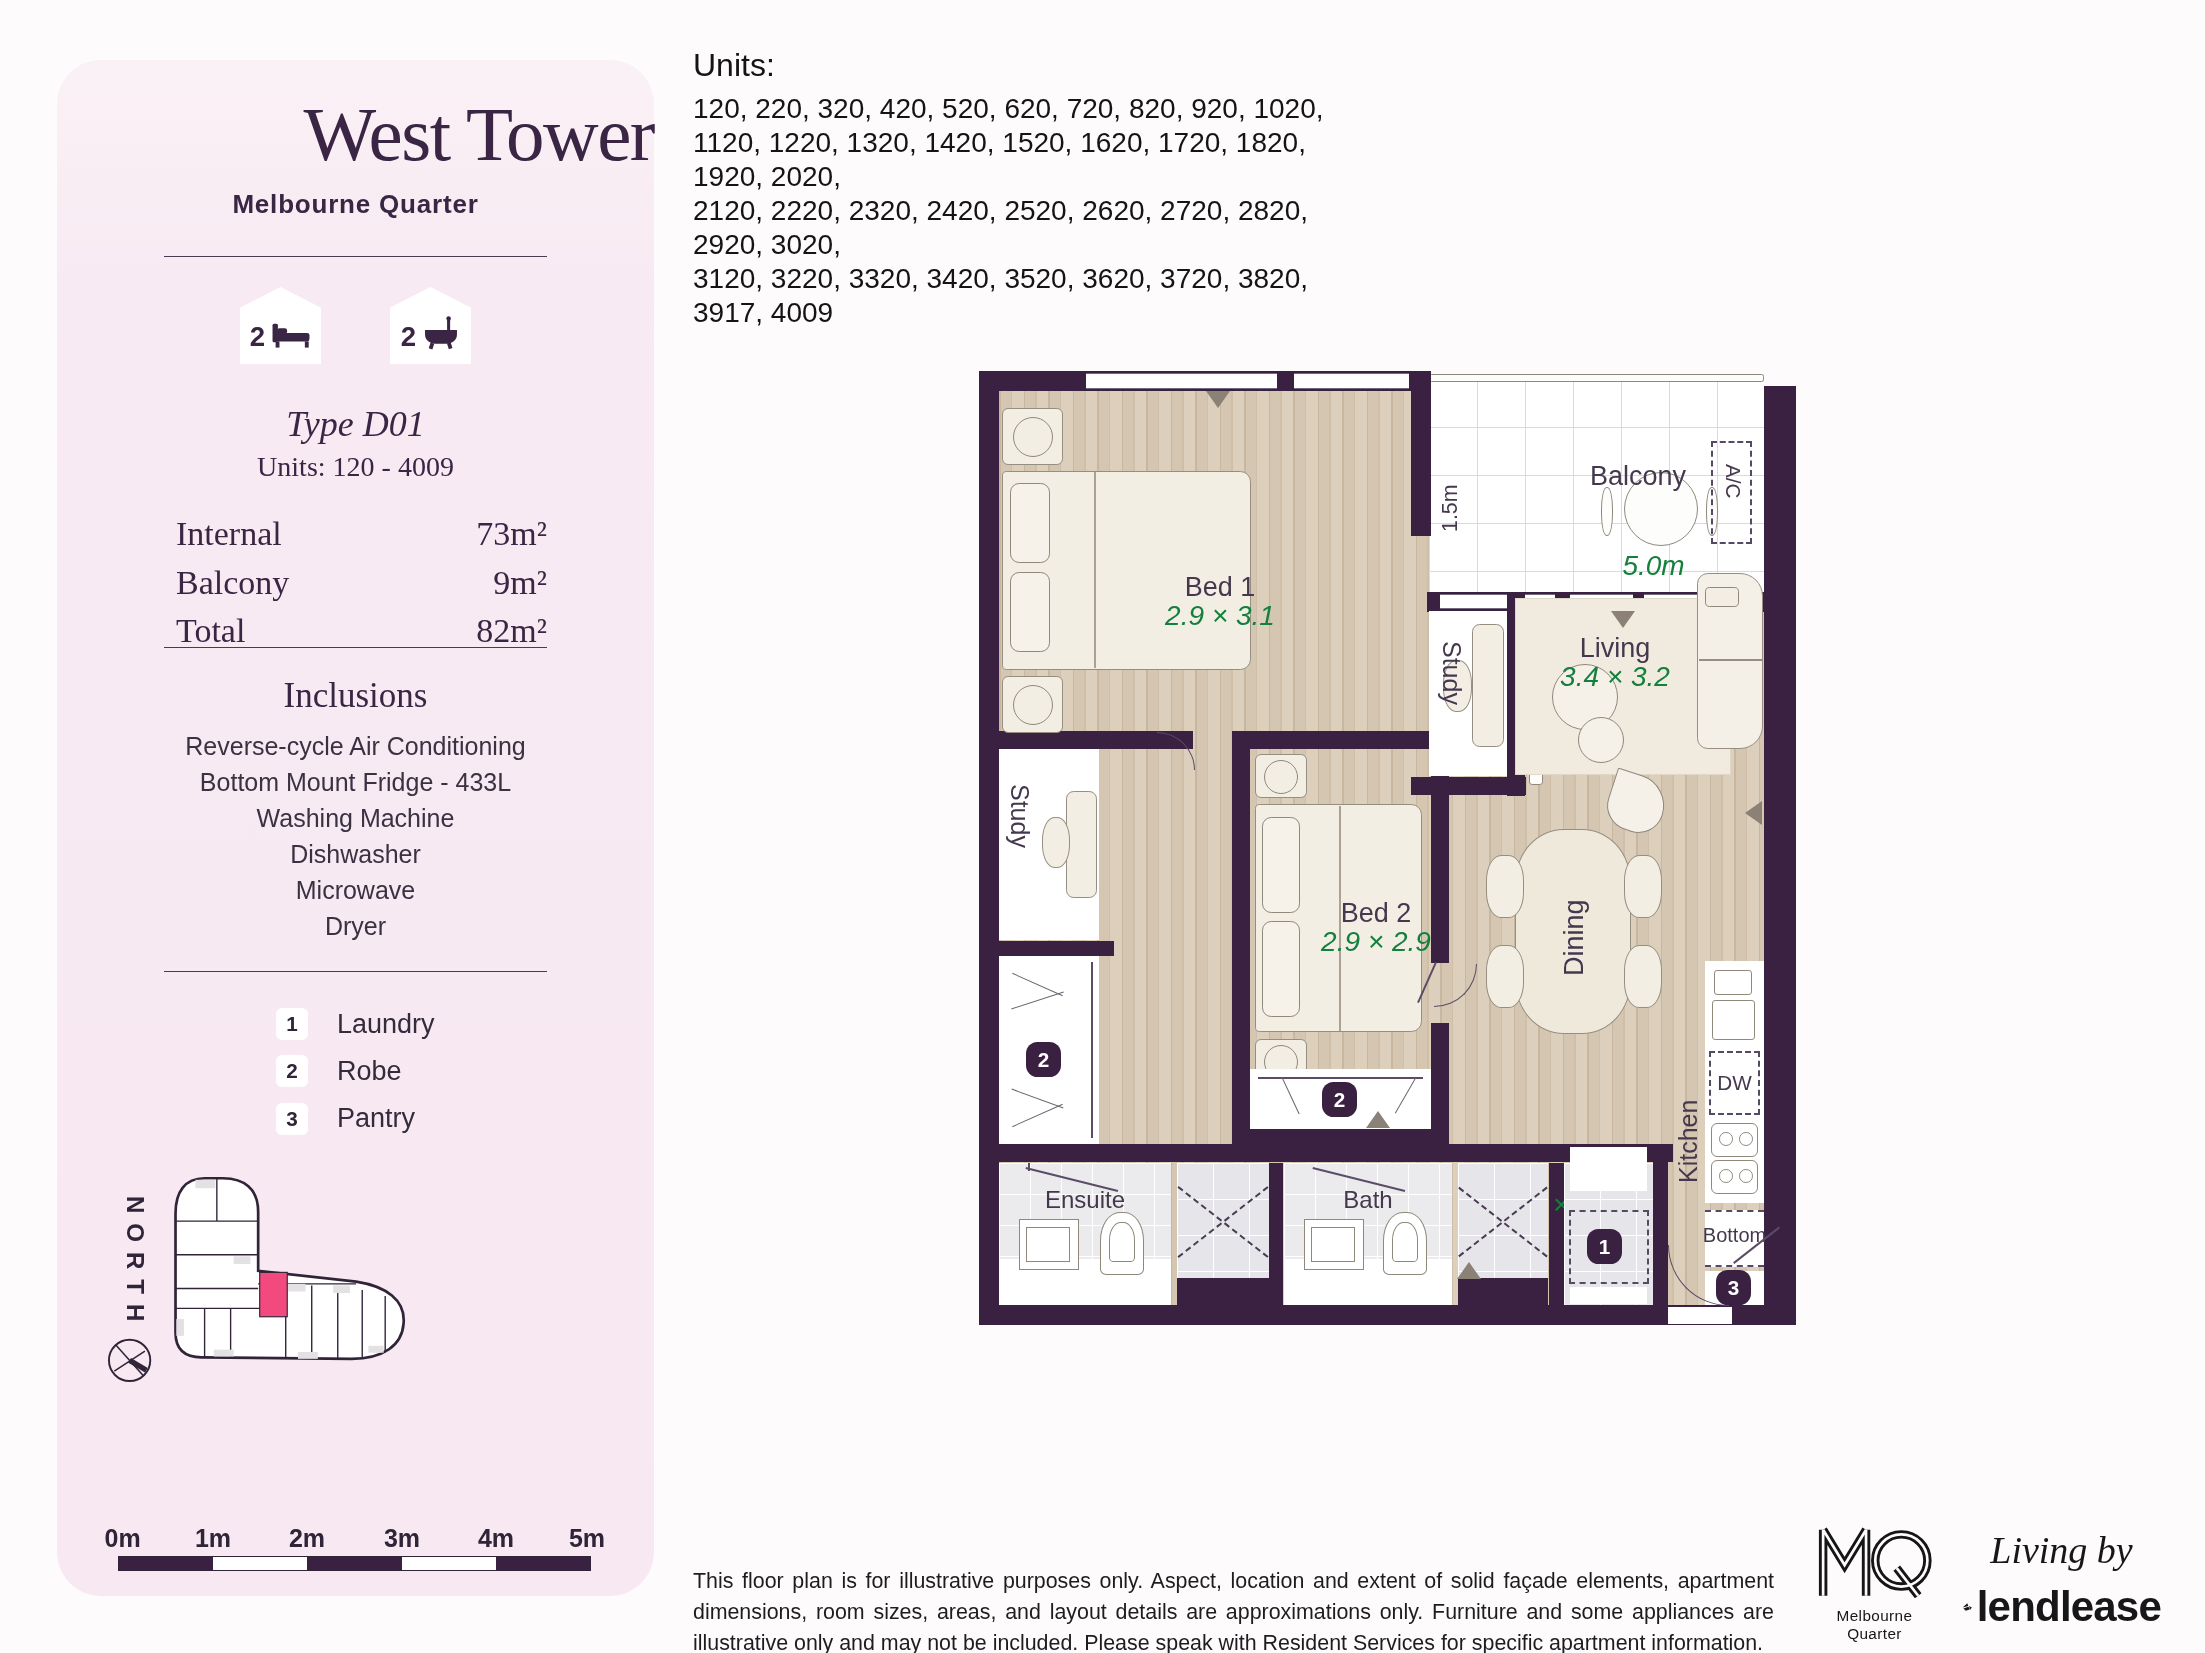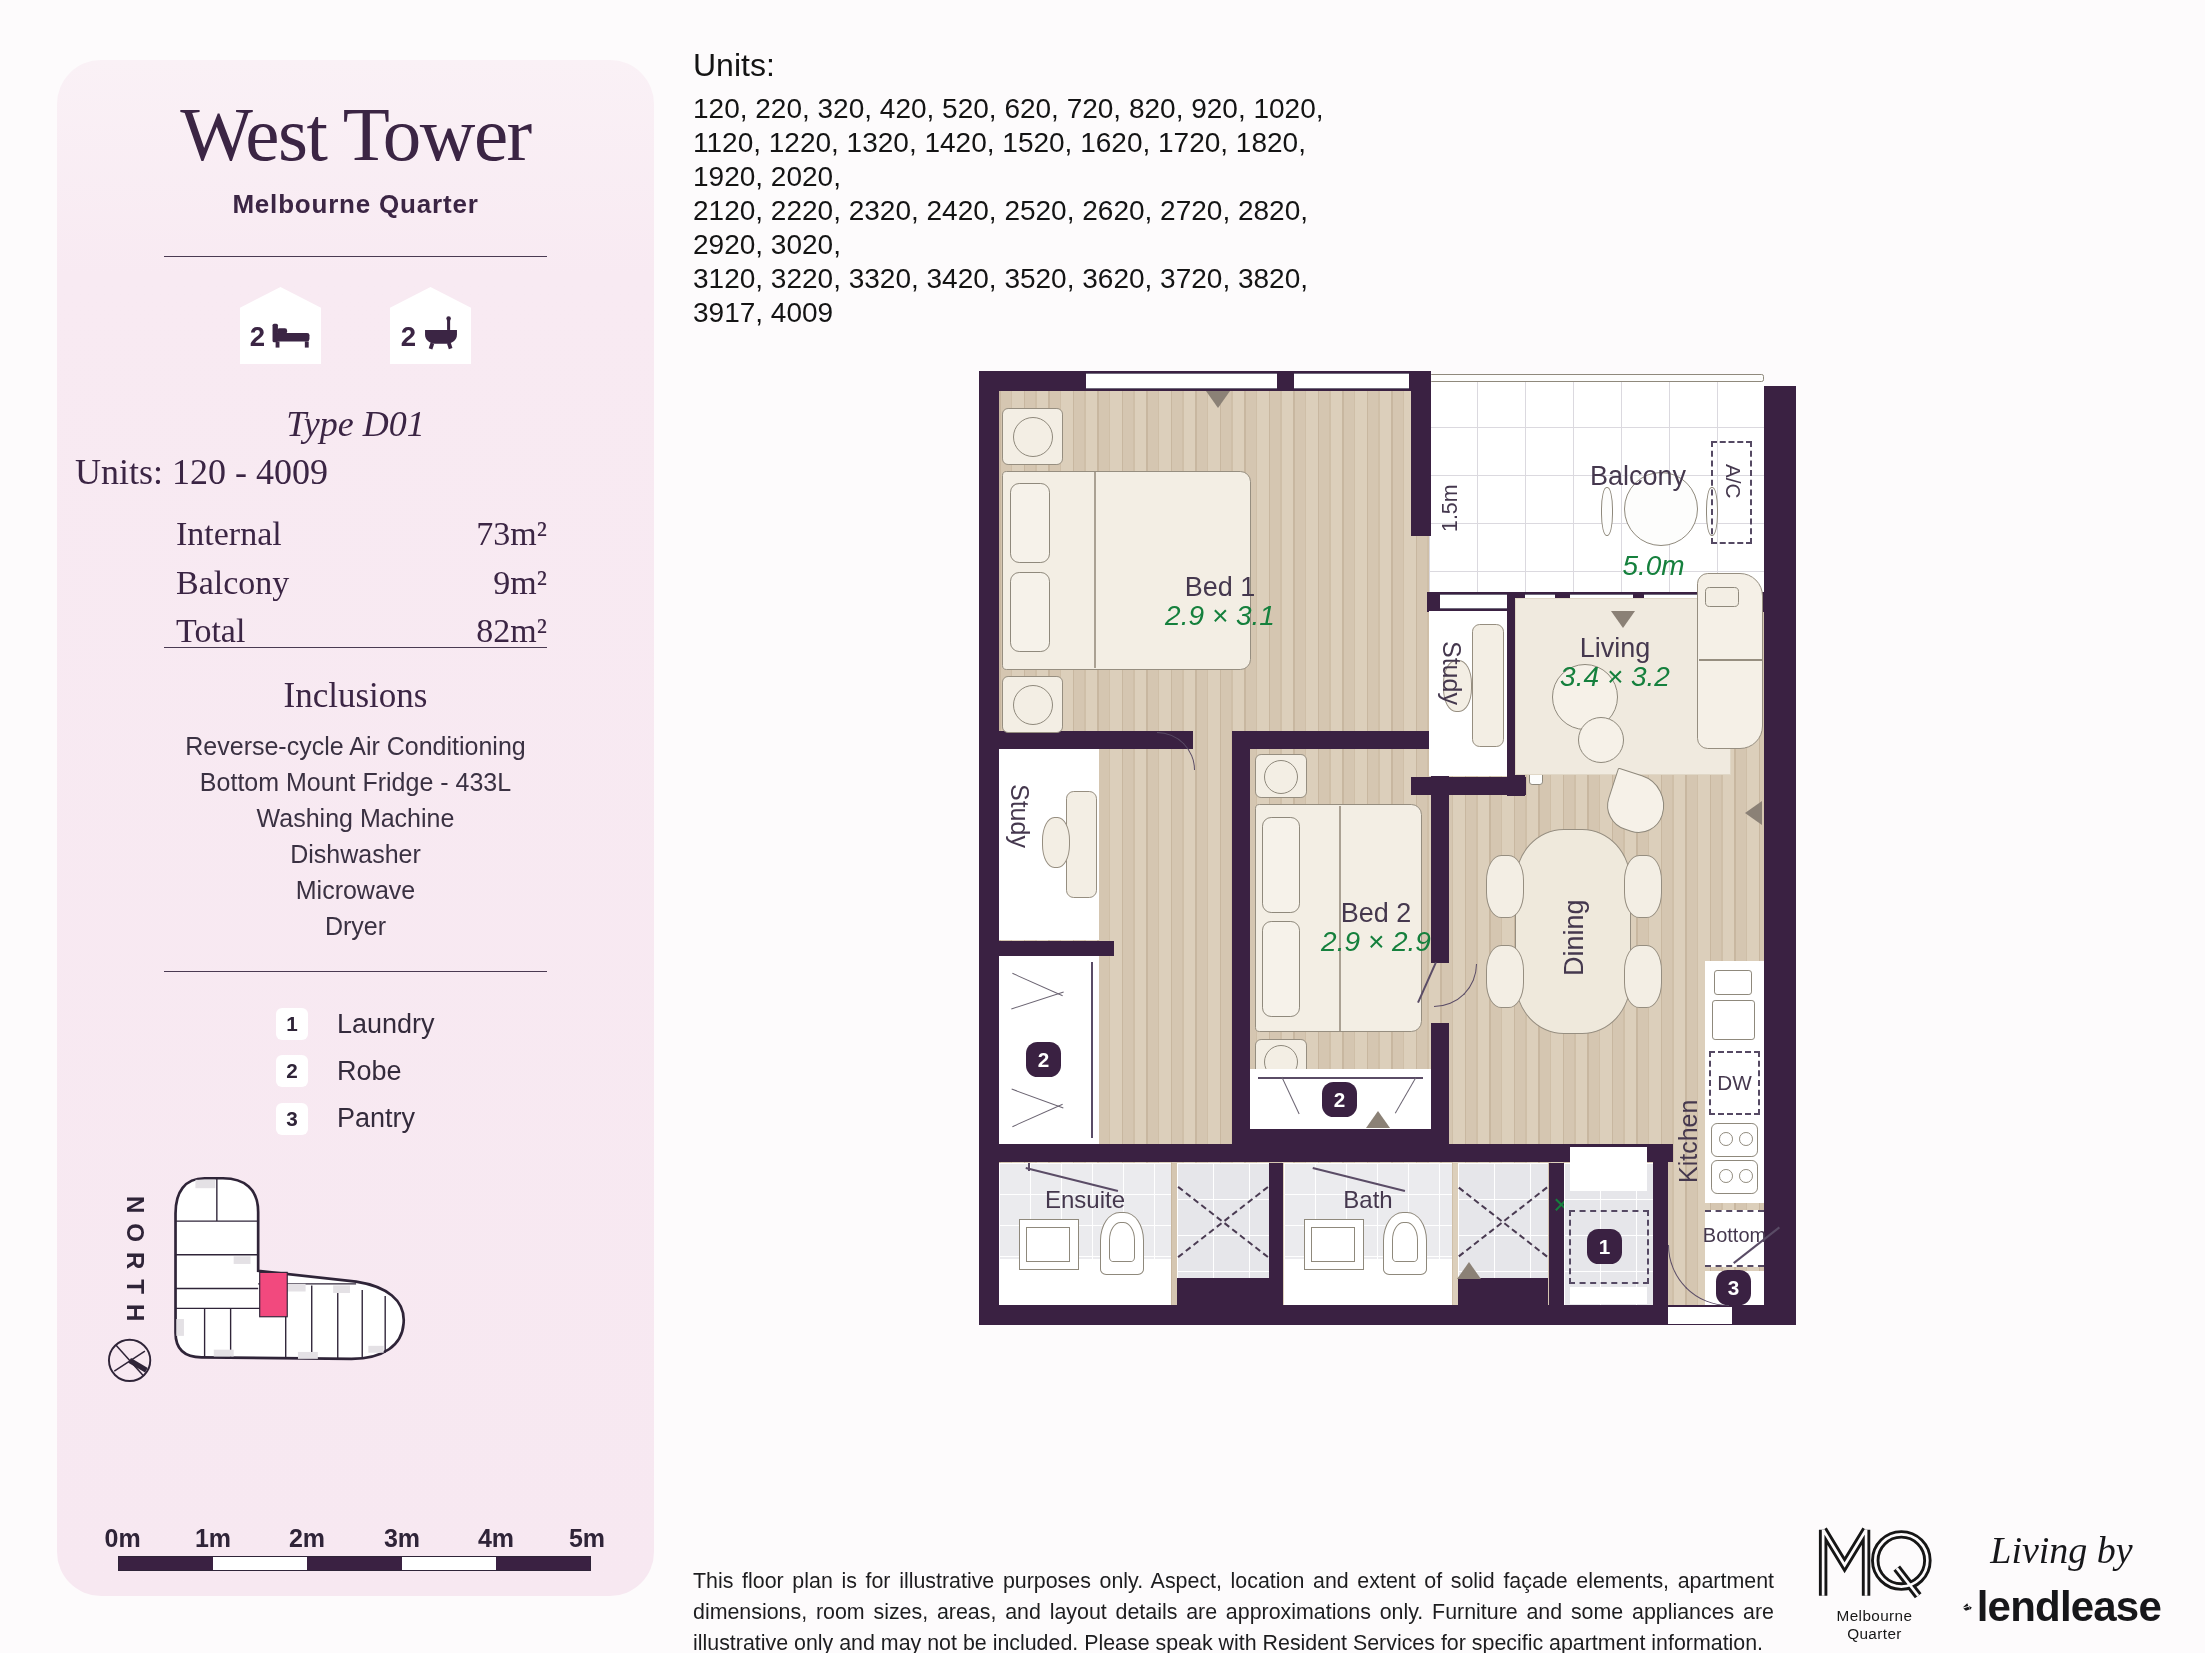--- a/index.html
+++ b/index.html
@@ -2,35 +2,35 @@
 <html style="font-size:12.3px"><head>
 <meta charset="utf-8">
 <style>
   html,body{margin:0;padding:0;background:#ffffff;}
   .page{position:relative;width:2205px;height:1654px;background:#fdfbfc;overflow:hidden;
         font-family:"Liberation Sans",sans-serif;color:#3b2544;}
   .abs{position:absolute;}
   
   .card{position:absolute;left:57px;top:60px;width:597px;height:1536px;border-radius:44px;
         background:linear-gradient(180deg,#faf1f6 0%,#f8eaf2 14%,#f7e8f1 100%);}
-  .title{position:absolute;top:34px;left:0;width:100%;text-align:center;
+  .title{position:absolute;top:34px;left:0;width:100%;text-align:right;
          font-family:"Liberation Serif","DejaVu Serif",serif;font-size:77px;line-height:1.05;
          color:#3b2544;letter-spacing:-1.5px;}
   .subtitle{position:absolute;top:129px;left:0;width:100%;text-align:center;
             font-size:26px;font-weight:bold;letter-spacing:0.8px;color:#3b2544;}
   .hr{position:absolute;left:107px;width:383px;height:0;border-top:1.5px solid #4a3a52;}
   .badges{position:absolute;top:227px;left:0;width:100%;display:flex;justify-content:center;gap:69px;}
   .badge{width:81px;height:77px;background:#ffffff;
          clip-path:polygon(50% 0,100% 27%,100% 100%,0 100%,0 27%);
          display:flex;align-items:flex-end;justify-content:center;gap:6.1px;padding-bottom:10.7px;box-sizing:border-box;}
   .badge .num{font-size:27.6px;font-weight:bold;color:#3b2544;line-height:1;margin-bottom:3.1px;}
   .typelabel{position:absolute;top:343px;left:0;width:100%;text-align:center;
              font-family:"Liberation Serif",serif;font-style:italic;font-size:36px;}
-  .unitsrange{position:absolute;top:391px;left:18px;width:100%;text-align:left;
-              font-family:"Liberation Serif",serif;font-size:36px;}
+  .unitsrange{position:absolute;top:391px;left:0;width:100%;text-align:center;
+              font-family:"Liberation Serif",serif;font-size:28px;}
   .areas{position:absolute;top:455px;left:107px;width:383px;
          font-family:"Liberation Serif",serif;font-size:34px;}
   .arearow{display:flex;justify-content:space-between;margin-bottom:10.7px;margin-left:12px;}
   .inch{position:absolute;top:616px;left:0;width:100%;text-align:center;
         font-family:"Liberation Serif",serif;font-size:35px;}
   .items{position:absolute;top:668px;left:0;width:100%;text-align:center;
          font-size:25px;line-height:36px;color:#3a3142;font-weight:500;}
   .legend{position:absolute;top:948px;left:219px;}
   .lrow{display:flex;align-items:center;margin-bottom:15.3px;}
   .lg{width:32px;height:32px;background:#ffffff;border-radius:6.1px;display:flex;align-items:center;

